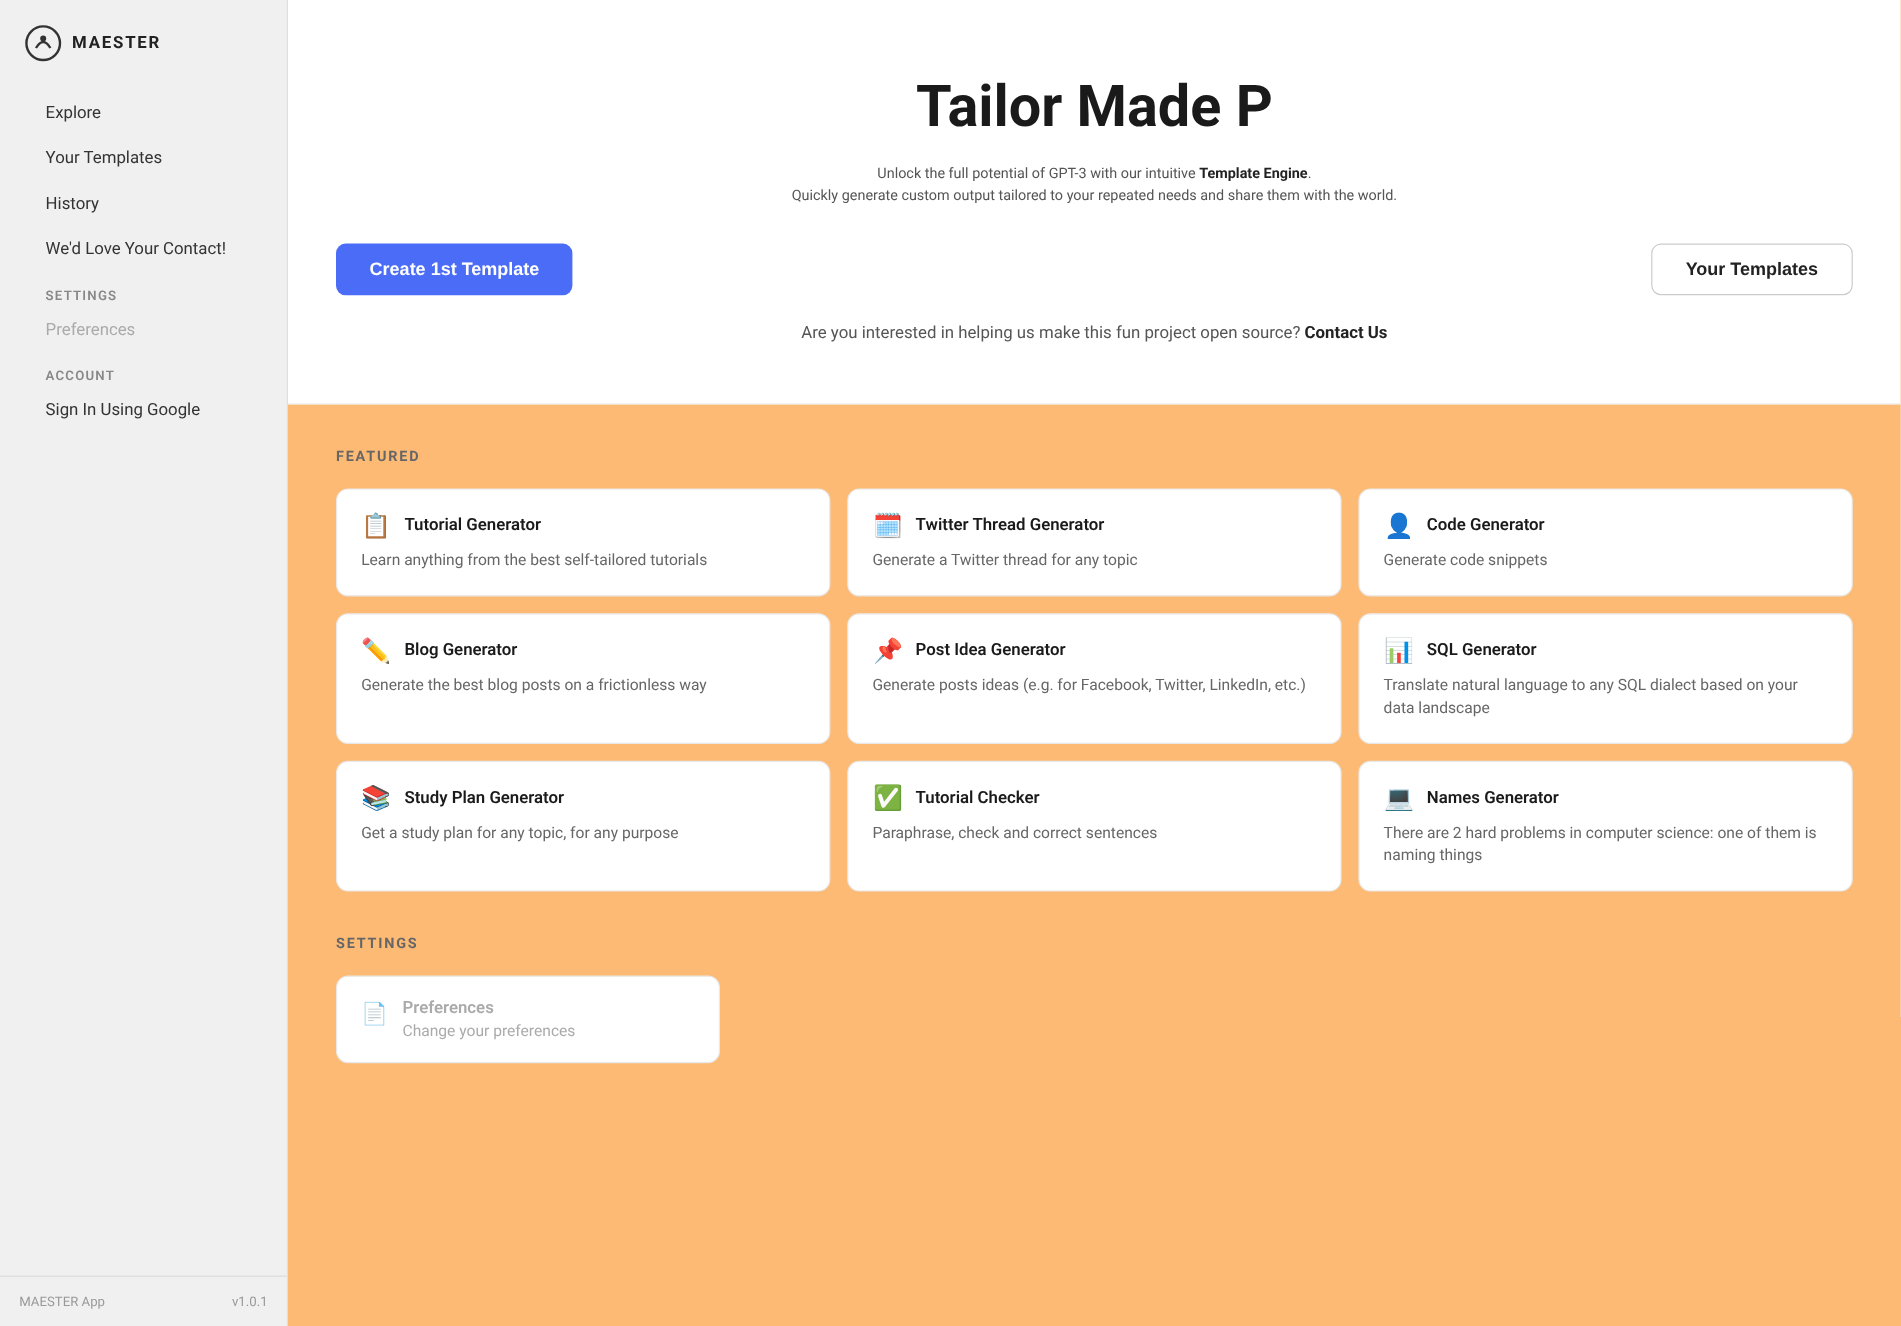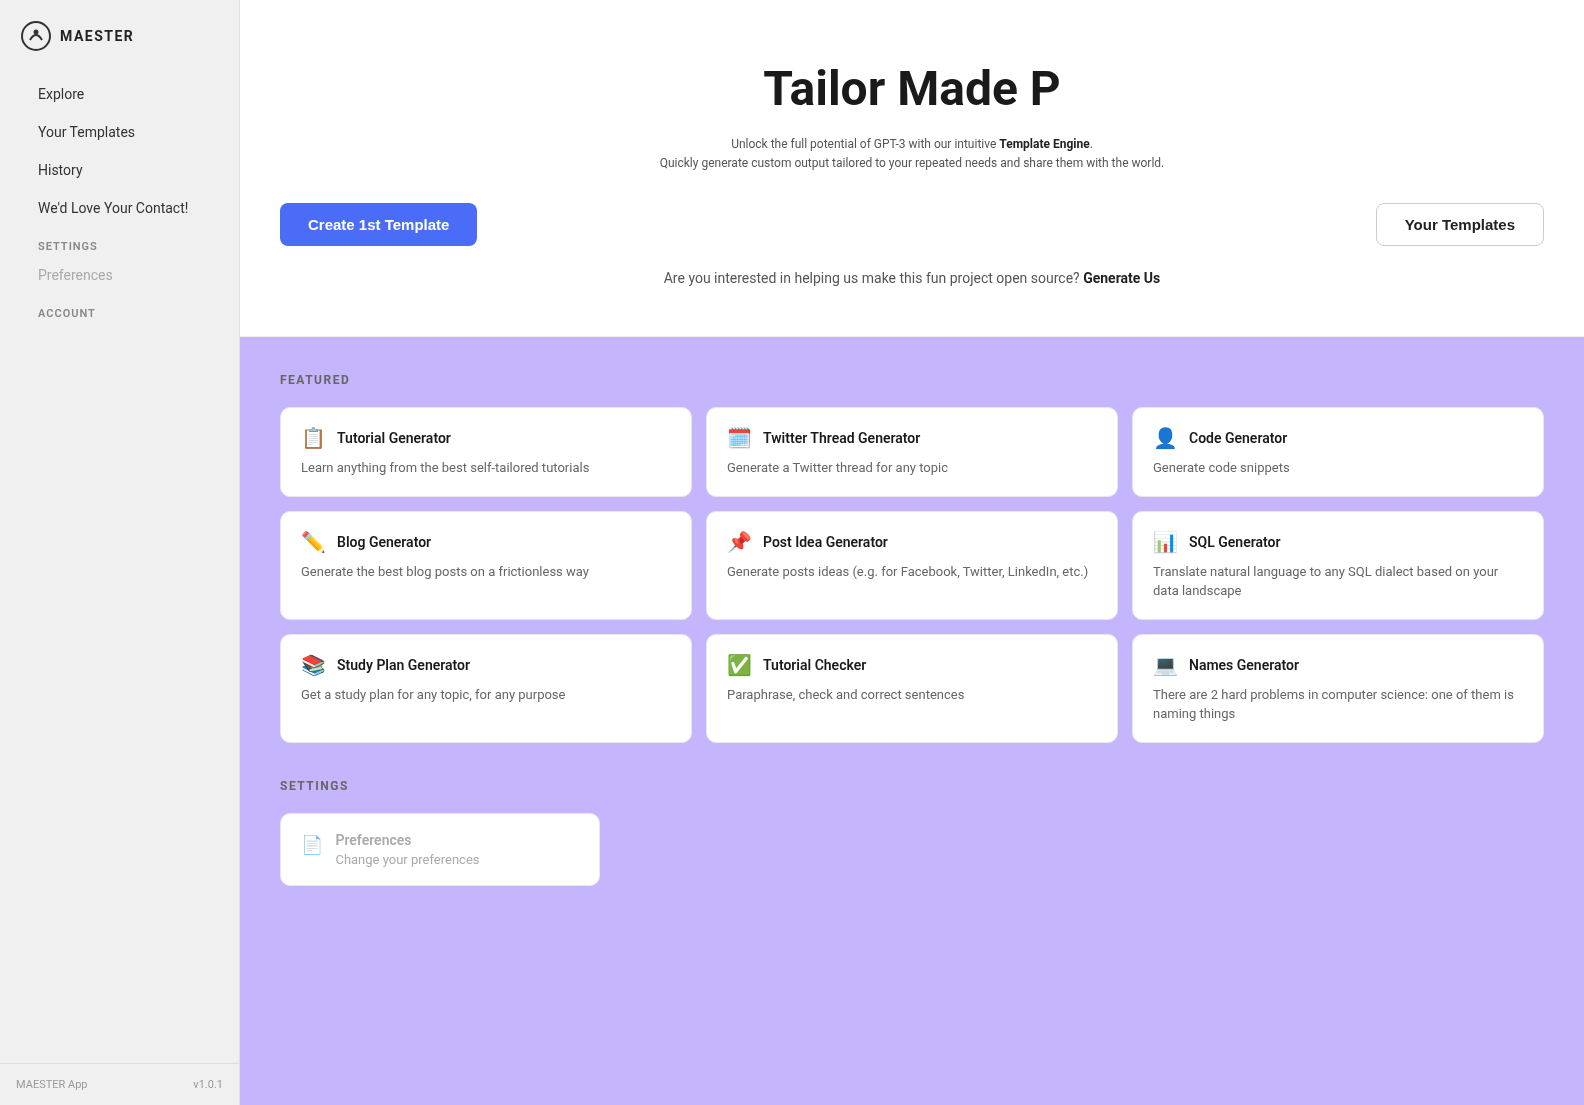--- a/index.html
+++ b/index.html
@@ -62,21 +62,21 @@
       color: #999;
       display: flex;
       justify-content: space-between;
       border-top: 1px solid #ddd;
     }
 
     
     .main {
       flex: 1;
       overflow-y: auto;
-      background: #c4b5fd;
+      background: #fdba74;
     }
 
     
     .hero {
       background: #fff;
       text-align: center;
       padding: 60px 40px 50px 40px;
       border-bottom: 1px solid #eee;
     }
     .hero-title {
@@ -225,20 +225,21 @@
   <nav class="sidebar-nav">
     <div class="sidebar-nav-item">Explore</div>
     <div class="sidebar-nav-item">Your Templates</div>
     <div class="sidebar-nav-item">History</div>
     <div class="sidebar-nav-item">We'd Love Your Contact!</div>
 
     <div class="sidebar-section-label">SETTINGS</div>
     <div class="sidebar-nav-item disabled">Preferences</div>
 
     <div class="sidebar-section-label">ACCOUNT</div>
+    <div class="sidebar-nav-item">Sign In Using Google</div>
   </nav>
 
   <div class="sidebar-footer">
     <span>MAESTER App</span>
     <span>v1.0.1</span>
   </div>
 </aside>
 
 <main class="main">
 
@@ -247,21 +248,21 @@
     <p class="hero-subtitle">
       <span>Unlock the full potential of GPT-3 with our intuitive </span><strong>Template Engine</strong><span>.</span><br>
       <span>Quickly generate custom output tailored to your repeated needs and share them with the world.</span>
     </p>
     <div class="hero-buttons">
       <button class="btn-primary">Create 1st Template</button>
       <button class="btn-secondary">Your Templates</button>
     </div>
     <p class="hero-link">
       <span>Are you interested in helping us make this fun project open source?</span>
-      <span class="link">Generate Us</span>
+      <span class="link">Contact Us</span>
     </p>
   </section>
 
   <section class="content-section">
     <div class="section-title">FEATURED</div>
     <div class="cards-grid">
 
       <div class="card">
         <div class="card-header">
           <span class="card-icon">📋</span>

